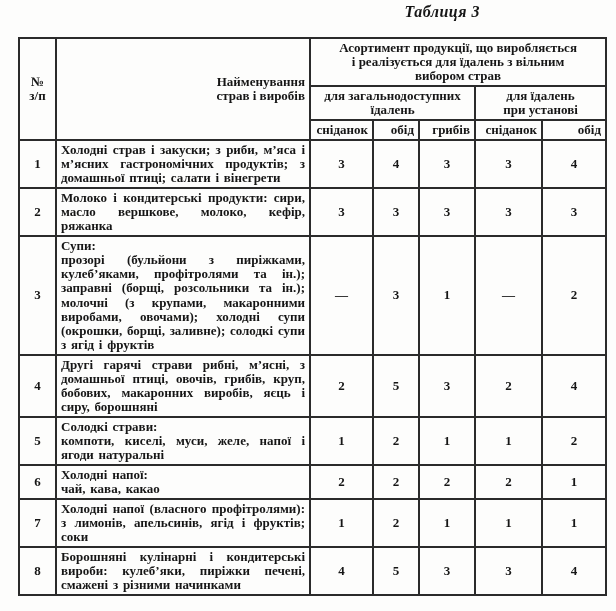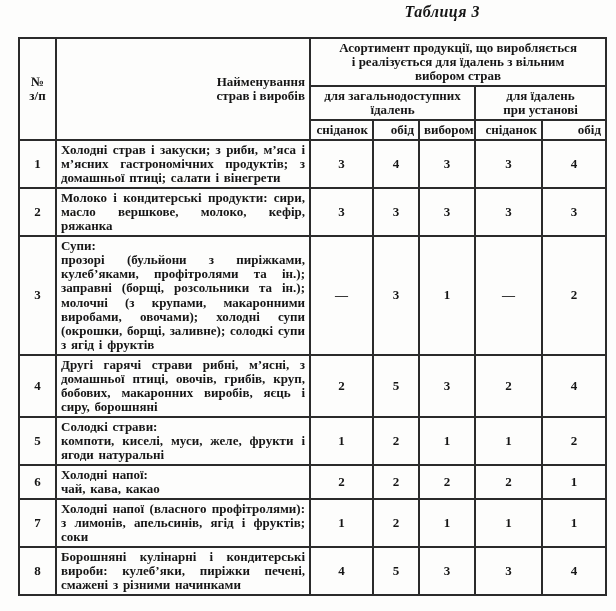--- a/index.html
+++ b/index.html
@@ -82,21 +82,21 @@
       </tr>
       <tr>
         <th colspan="3" class="sub-h prewrap">для загальнодоступних
 їдалень</th>
         <th colspan="2" class="sub-h prewrap">для їдалень
 при установі</th>
       </tr>
       <tr>
         <th class="meal-h">сніданок</th>
         <th class="meal-h">обід</th>
-        <th class="meal-h">вибором</th>
+        <th class="meal-h">грибів</th>
         <th class="meal-h">сніданок</th>
         <th class="meal-h">обід</th>
       </tr>
     </thead>
     <tbody>
       <tr>
         <td class="num-cell">1</td>
         <td class="name-cell prewrap">Холодні страв і закуски; з риби, м’яса і м’ясних гастрономічних продуктів; з домашньої птиці; салати і вінегрети</td>
         <td class="val-cell">3</td>
         <td class="val-cell">4</td>
@@ -128,21 +128,21 @@
         <td class="name-cell prewrap">Другі гарячі страви рибні, м’ясні, з домашньої птиці, овочів, грибів, круп, бобових, макаронних виробів, яєць і сиру, борошняні</td>
         <td class="val-cell">2</td>
         <td class="val-cell">5</td>
         <td class="val-cell">3</td>
         <td class="val-cell">2</td>
         <td class="val-cell">4</td>
       </tr>
       <tr>
         <td class="num-cell">5</td>
         <td class="name-cell prewrap">Солодкі страви:
-компоти, киселі, муси, желе, фрукти і ягоди натуральні</td>
+компоти, киселі, муси, желе, напої і ягоди натуральні</td>
         <td class="val-cell">1</td>
         <td class="val-cell">2</td>
         <td class="val-cell">1</td>
         <td class="val-cell">1</td>
         <td class="val-cell">2</td>
       </tr>
       <tr>
         <td class="num-cell">6</td>
         <td class="name-cell prewrap">Холодні напої:
 чай, кава, какао</td>

